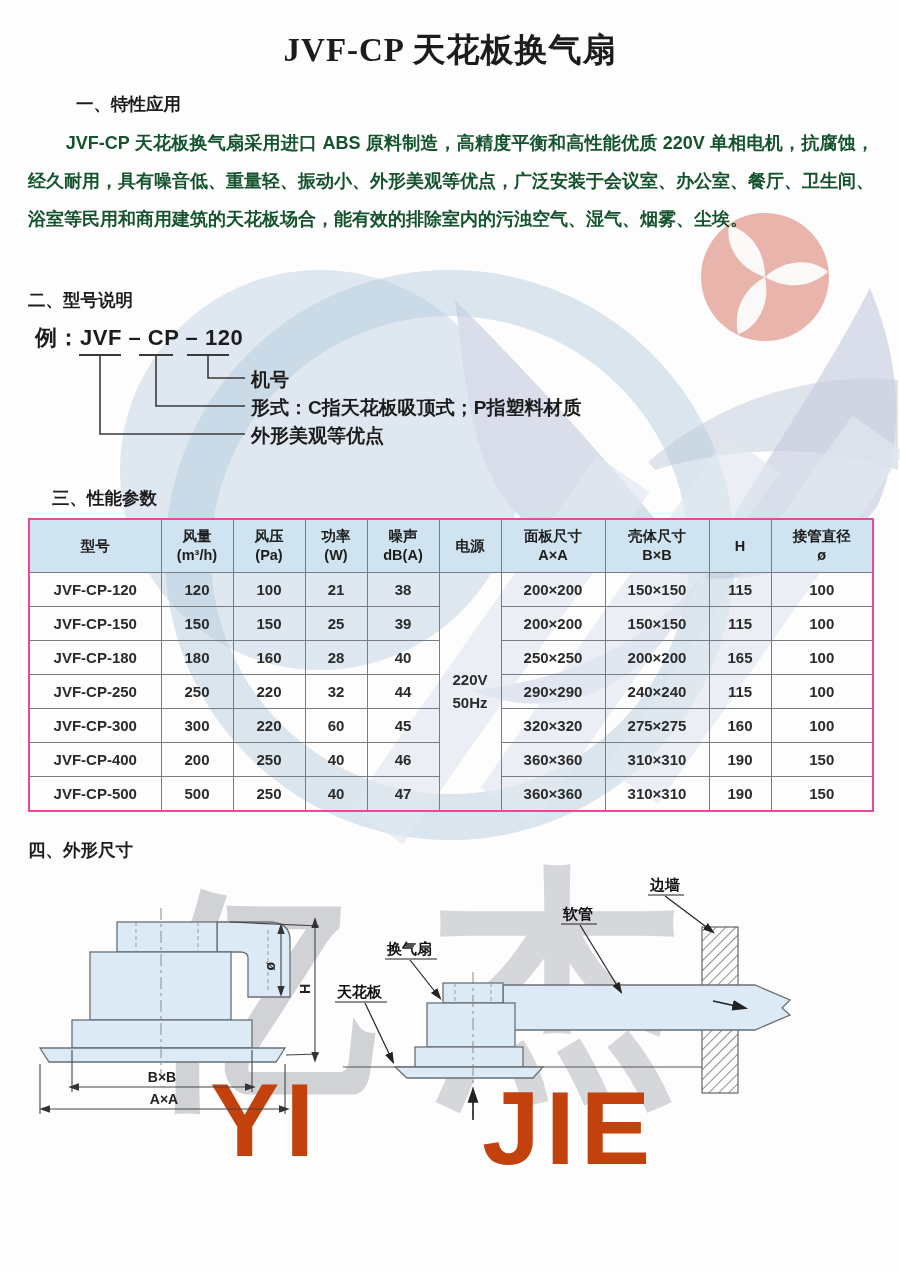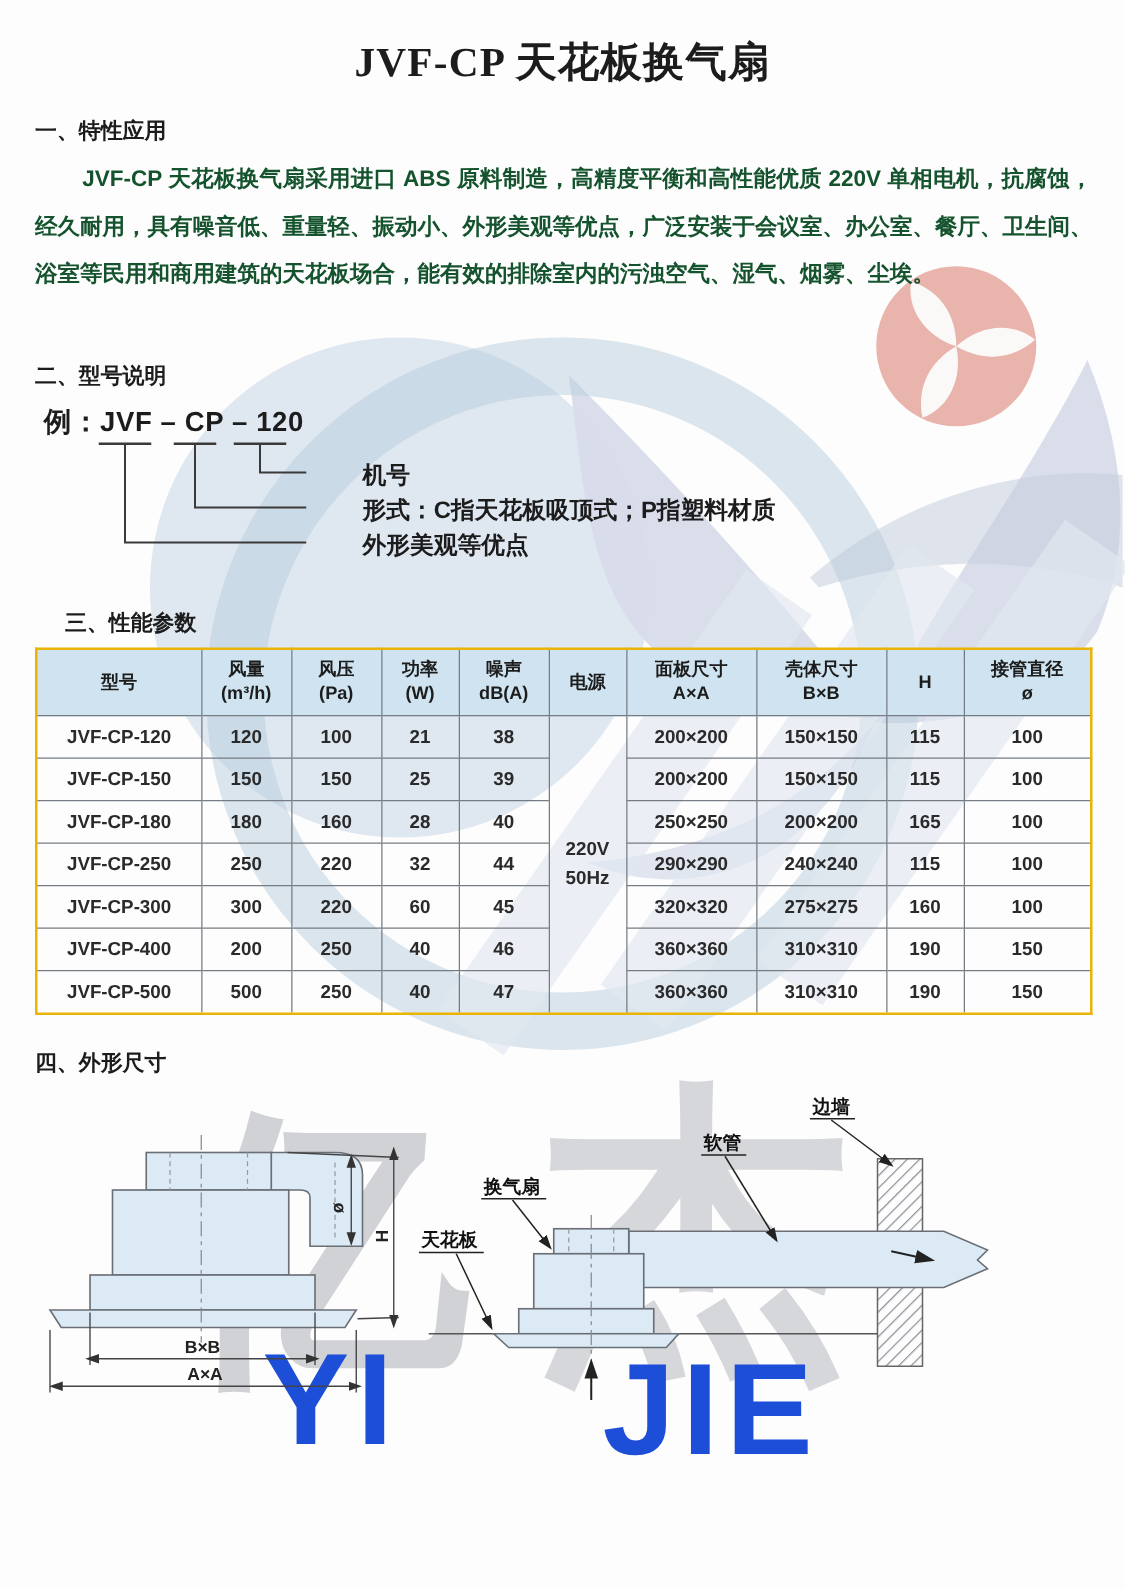--- a/index.html
+++ b/index.html
@@ -13,38 +13,38 @@
          font-weight:700;font-size:33px;letter-spacing:1px;}
   
   .heading{left:28px;font-size:17.5px;font-weight:700;}
   
   .para{left:28px;top:124px;width:846px;font-size:18px;line-height:38px;
         font-weight:600;text-align:justify;text-indent:2.1em;color:#14532d;}
   
   .model-diagram{left:35px;top:323px;width:720px;height:140px;text-align:right;}
   .model-example{position:absolute;left:0;top:0;font-size:22px;font-weight:700;letter-spacing:.5px;}
   .u-line{position:absolute;height:0;border-bottom:2px solid #3a3a3a;top:31px;}
-  .callout{position:absolute;left:216px;font-size:19px;font-weight:600;white-space:nowrap;margin-left:39px;}
+  .callout{position:absolute;left:216px;font-size:19px;font-weight:600;white-space:nowrap;}
   .model-lines{position:absolute;left:0;top:0;}
   
   .spec-table{position:absolute;left:28px;top:518px;width:844px;border-collapse:collapse;
               z-index:2;table-layout:fixed;}
   .spec-table th{background:#cfe4f0;height:52px;font-size:14.5px;font-weight:700;
                  border:1px solid #767c83;white-space:pre-line;line-height:1.3;padding:0;}
   .spec-table td{height:33px;font-size:15px;font-weight:700;text-align:center;
                  border:1px solid #767c83;color:#2a2a2a;padding:0;background:transparent;}
   .spec-table td.power{white-space:pre-line;line-height:1.5;}
-  .spec-table{border:2px solid #eab308;padding-left:21px;}
+  .spec-table{border:2px solid #ec4899;padding-left:21px;}
   
   .draw{position:absolute;z-index:2;}
   .dim-text{font-size:14px;font-weight:700;fill:#222;}
   .lbl-text{font-size:15px;font-weight:700;fill:#111;}
   
   .wm-char{position:absolute;z-index:0;font-weight:700;color:#9aa0a8;opacity:.45;line-height:1;}
-  .wm-latin{position:absolute;z-index:0;font-weight:700;color:#1d4ed8;line-height:1;letter-spacing:6px;}
+  .wm-latin{position:absolute;z-index:0;font-weight:700;color:#c2410c;line-height:1;letter-spacing:6px;}
 </style>
 </head>
 <body>
 
 <div class="page">
 
   <svg class="layer" width="900" height="1271" viewBox="0 0 900 1271" style="z-index:0;">
 
     <circle cx="320" cy="470" r="200" fill="#b5c7de" opacity="0.42"></circle>
 
@@ -72,21 +72,21 @@
     </g>
   </svg>
 
   <div class="wm-char" style="left:140px;top:880px;font-size:235px;">亿</div>
   <div class="wm-char" style="left:430px;top:860px;font-size:250px;opacity:.4;">杰</div>
   <div class="wm-latin" style="left:210px;top:1068px;font-size:104px;">YI</div>
   <div class="wm-latin" style="left:482px;top:1076px;font-size:104px;">JIE</div>
 
   <div class="content title">JVF-CP 天花板换气扇</div>
 
-  <div class="content heading" style="top:92px;">一、特性应用</div>
+  <div class="content heading" style="top:92px;margin-left:48px;">一、特性应用</div>
 
   <div class="content para">JVF-CP 天花板换气扇采用进口 ABS 原料制造，高精度平衡和高性能优质 220V 单相电机，抗腐蚀，经久耐用，具有噪音低、重量轻、振动小、外形美观等优点，广泛安装于会议室、办公室、餐厅、卫生间、浴室等民用和商用建筑的天花板场合，能有效的排除室内的污浊空气、湿气、烟雾、尘埃。</div>
 
   <div class="content heading" style="top:288px;">二、型号说明</div>
 
   <div class="content model-diagram">
     <span class="model-example">例：JVF – CP – 120</span>
     <div class="u-line" style="left:44px;width:42px;"></div>
     <div class="u-line" style="left:104px;width:34px;"></div>
     <div class="u-line" style="left:152px;width:42px;"></div>

